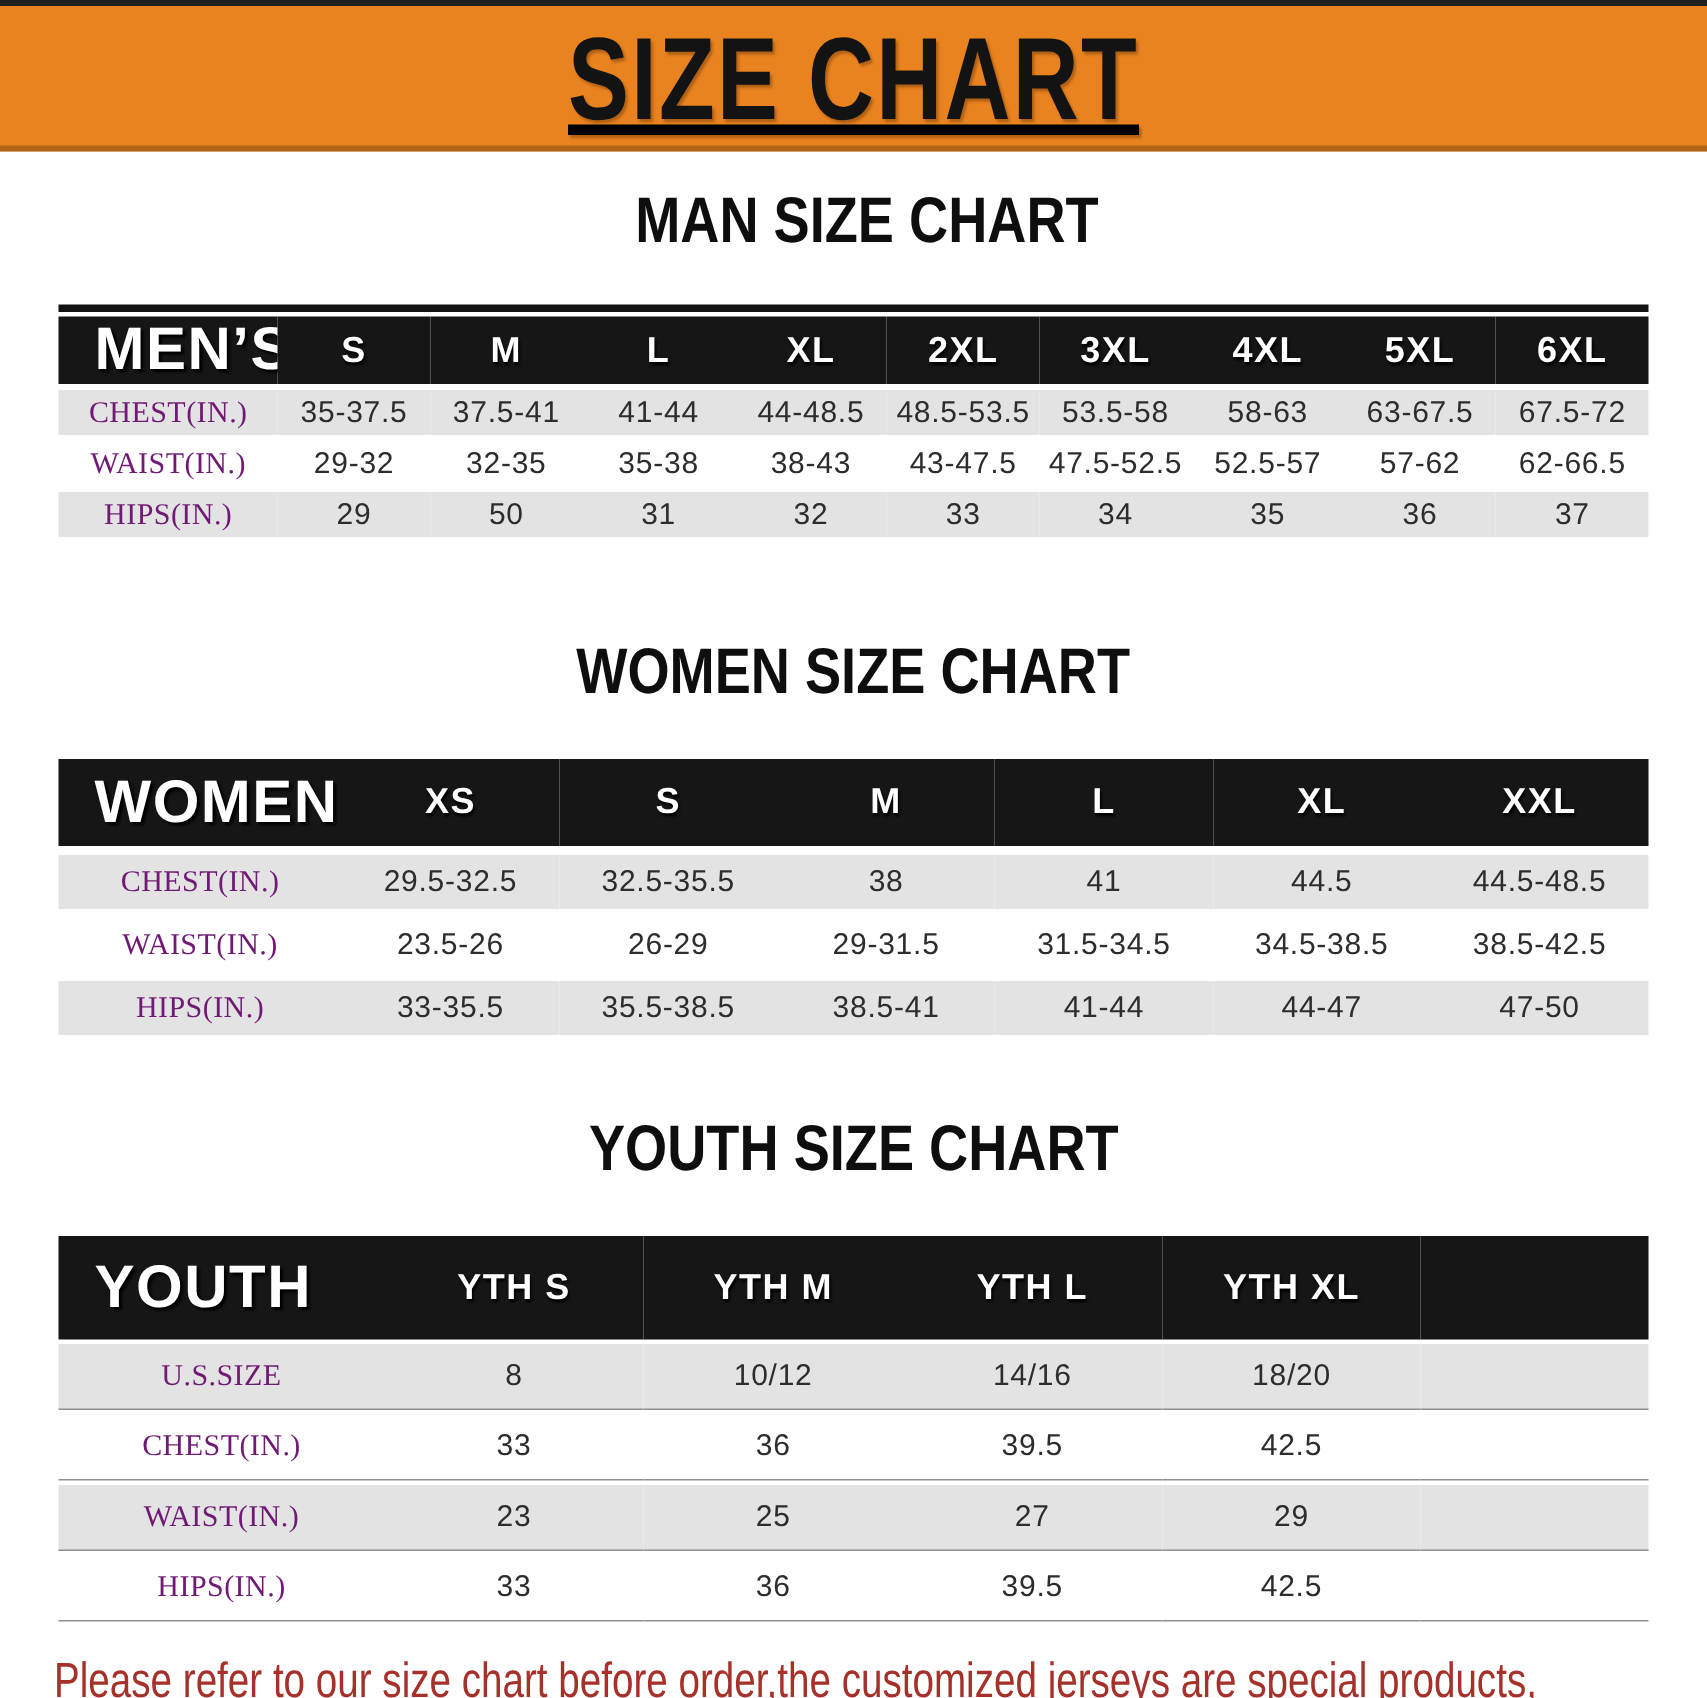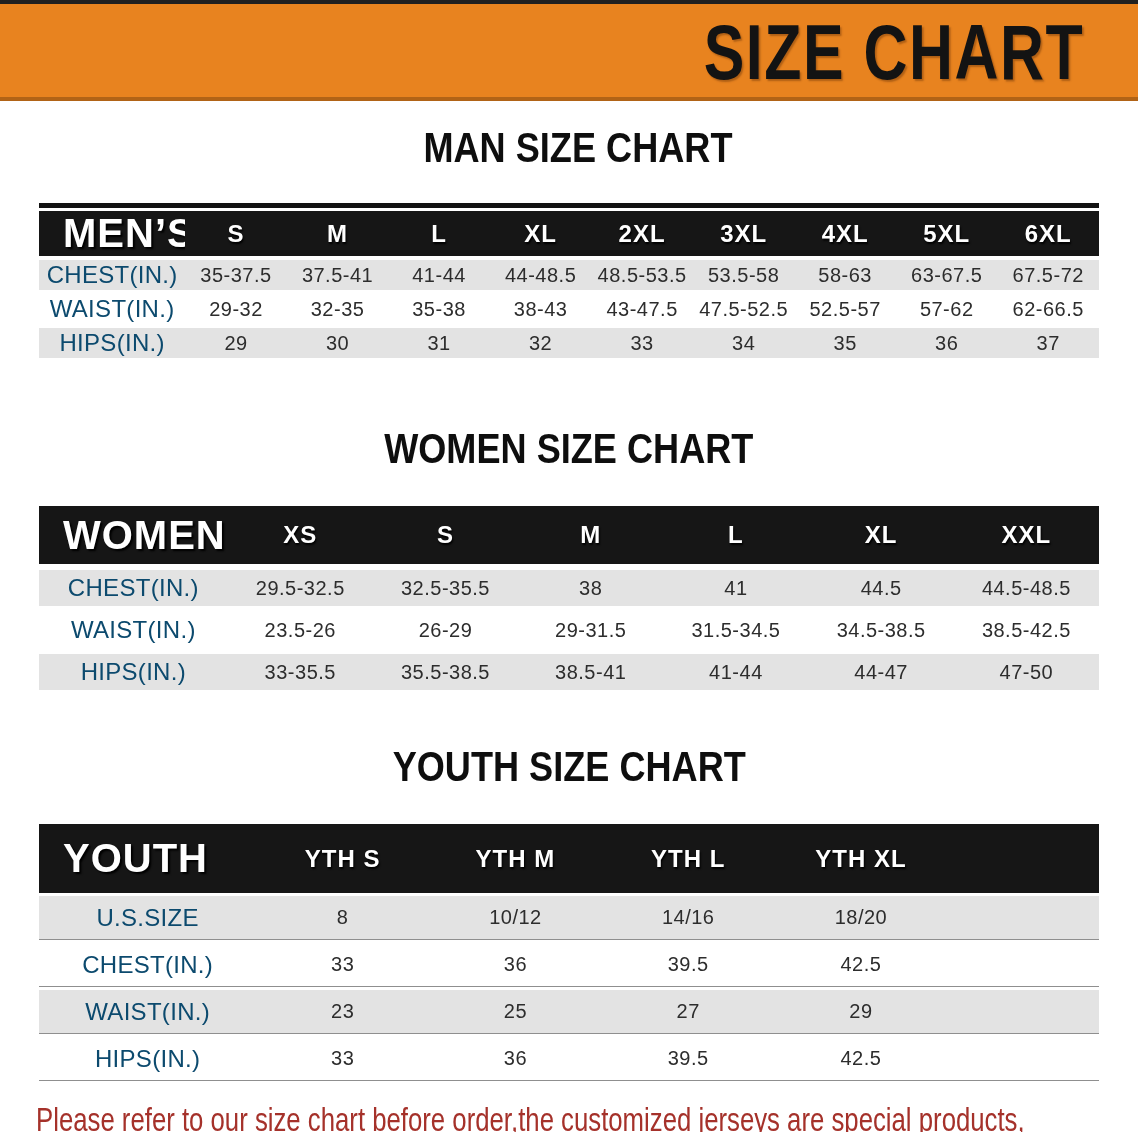--- a/index.html
+++ b/index.html
@@ -1,17 +1,17 @@
 <!DOCTYPE html>
 <html><head>
 <meta charset="utf-8">
 <style>
   html,body{margin:0;padding:0;background:#fff;}
   body{width:1138px;height:1132px;font-family:"Liberation Sans",sans-serif;overflow:hidden;}
-  .banner{height:97px;background:#E8831F;border-top:4px solid #202020;display:flex;align-items:center;justify-content:flex-end;box-shadow:inset 0 -4px 0 rgba(110,60,10,.45);}
+  .banner{height:97px;background:#E8831F;border-top:4px solid #202020;display:flex;align-items:center;justify-content:center;box-shadow:inset 0 -4px 0 rgba(110,60,10,.45);text-decoration:underline;}
   .banner-title{font-size:78px;font-weight:800;color:#131313;transform:scaleX(.78);transform-origin:center;white-space:nowrap;letter-spacing:2px;text-shadow:2px 2px 2px rgba(70,30,0,.35);}
   .sec-heading{text-align:center;font-weight:800;color:#0e0e0e;line-height:48px;}
   .cond{display:inline-block;transform:scaleX(.84);transform-origin:center;white-space:nowrap;font-size:43px;letter-spacing:0;}
   .h1m{margin-top:22px;margin-left:18px;}
   .h2m{margin-top:66px;}
   .h3m{margin-top:52px;}
   .men-topline{width:1060px;height:5px;background:#121212;margin:22px auto 3px;}
   .tbl{width:1060px;margin:0 auto;display:grid;}
   .men{grid-template-columns:13.8% repeat(9,1fr);row-gap:4px;}
   .wom{grid-template-columns:17.8% repeat(6,1fr);row-gap:6px;margin-top:24px;}
@@ -21,21 +21,21 @@
   .men .hdr{height:45px;}
   .wom .hdr{height:58px;}
   .yth .hdr{height:69px;}
   .hl{justify-content:flex-start;padding-left:24px;font-weight:800;font-size:40px;letter-spacing:1px;text-shadow:2px 2px 2px #000;}
   .hs{font-size:24px;font-weight:600;letter-spacing:1px;text-shadow:1px 2px 2px #000;}
   .g{background:#E3E3E3;}
   .wht{background:#ffffff;}
   .men .drow{height:30px;}
   .wom .drow{height:36px;}
   .yth .drow{height:43px;border-bottom:1px solid #8f8f8f;}
-  .rl{font-size:24px;color:#0c4a6e;letter-spacing:.3px;}
+  .rl{font-size:20px;color:#701a75;letter-spacing:.3px;font-family:Liberation Serif, serif;}
   .v{font-size:20px;color:#2d2d2d;letter-spacing:.5px;}
   .footer{margin-top:18px;padding-left:36px;color:#A5312A;}
   .footer-line{transform:scaleX(.78);transform-origin:left center;white-space:nowrap;font-size:33px;font-weight:500;line-height:42px;}
 </style>
 </head>
 <body>
 
 <div class="banner">
   <div class="banner-title">SIZE CHART</div>
 </div>
@@ -72,21 +72,21 @@
   <div class="cell drow v wht">35-38</div>
   <div class="cell drow v wht">38-43</div>
   <div class="cell drow v wht">43-47.5</div>
   <div class="cell drow v wht">47.5-52.5</div>
   <div class="cell drow v wht">52.5-57</div>
   <div class="cell drow v wht">57-62</div>
   <div class="cell drow v wht">62-66.5</div>
 
   <div class="cell drow rl g">HIPS(IN.)</div>
   <div class="cell drow v g">29</div>
-  <div class="cell drow v g">30</div>
+  <div class="cell drow v g">50</div>
   <div class="cell drow v g">31</div>
   <div class="cell drow v g">32</div>
   <div class="cell drow v g">33</div>
   <div class="cell drow v g">34</div>
   <div class="cell drow v g">35</div>
   <div class="cell drow v g">36</div>
   <div class="cell drow v g">37</div>
 </div>
 
 <div class="sec-heading h2m"><span class="cond">WOMEN SIZE CHART</span></div>

